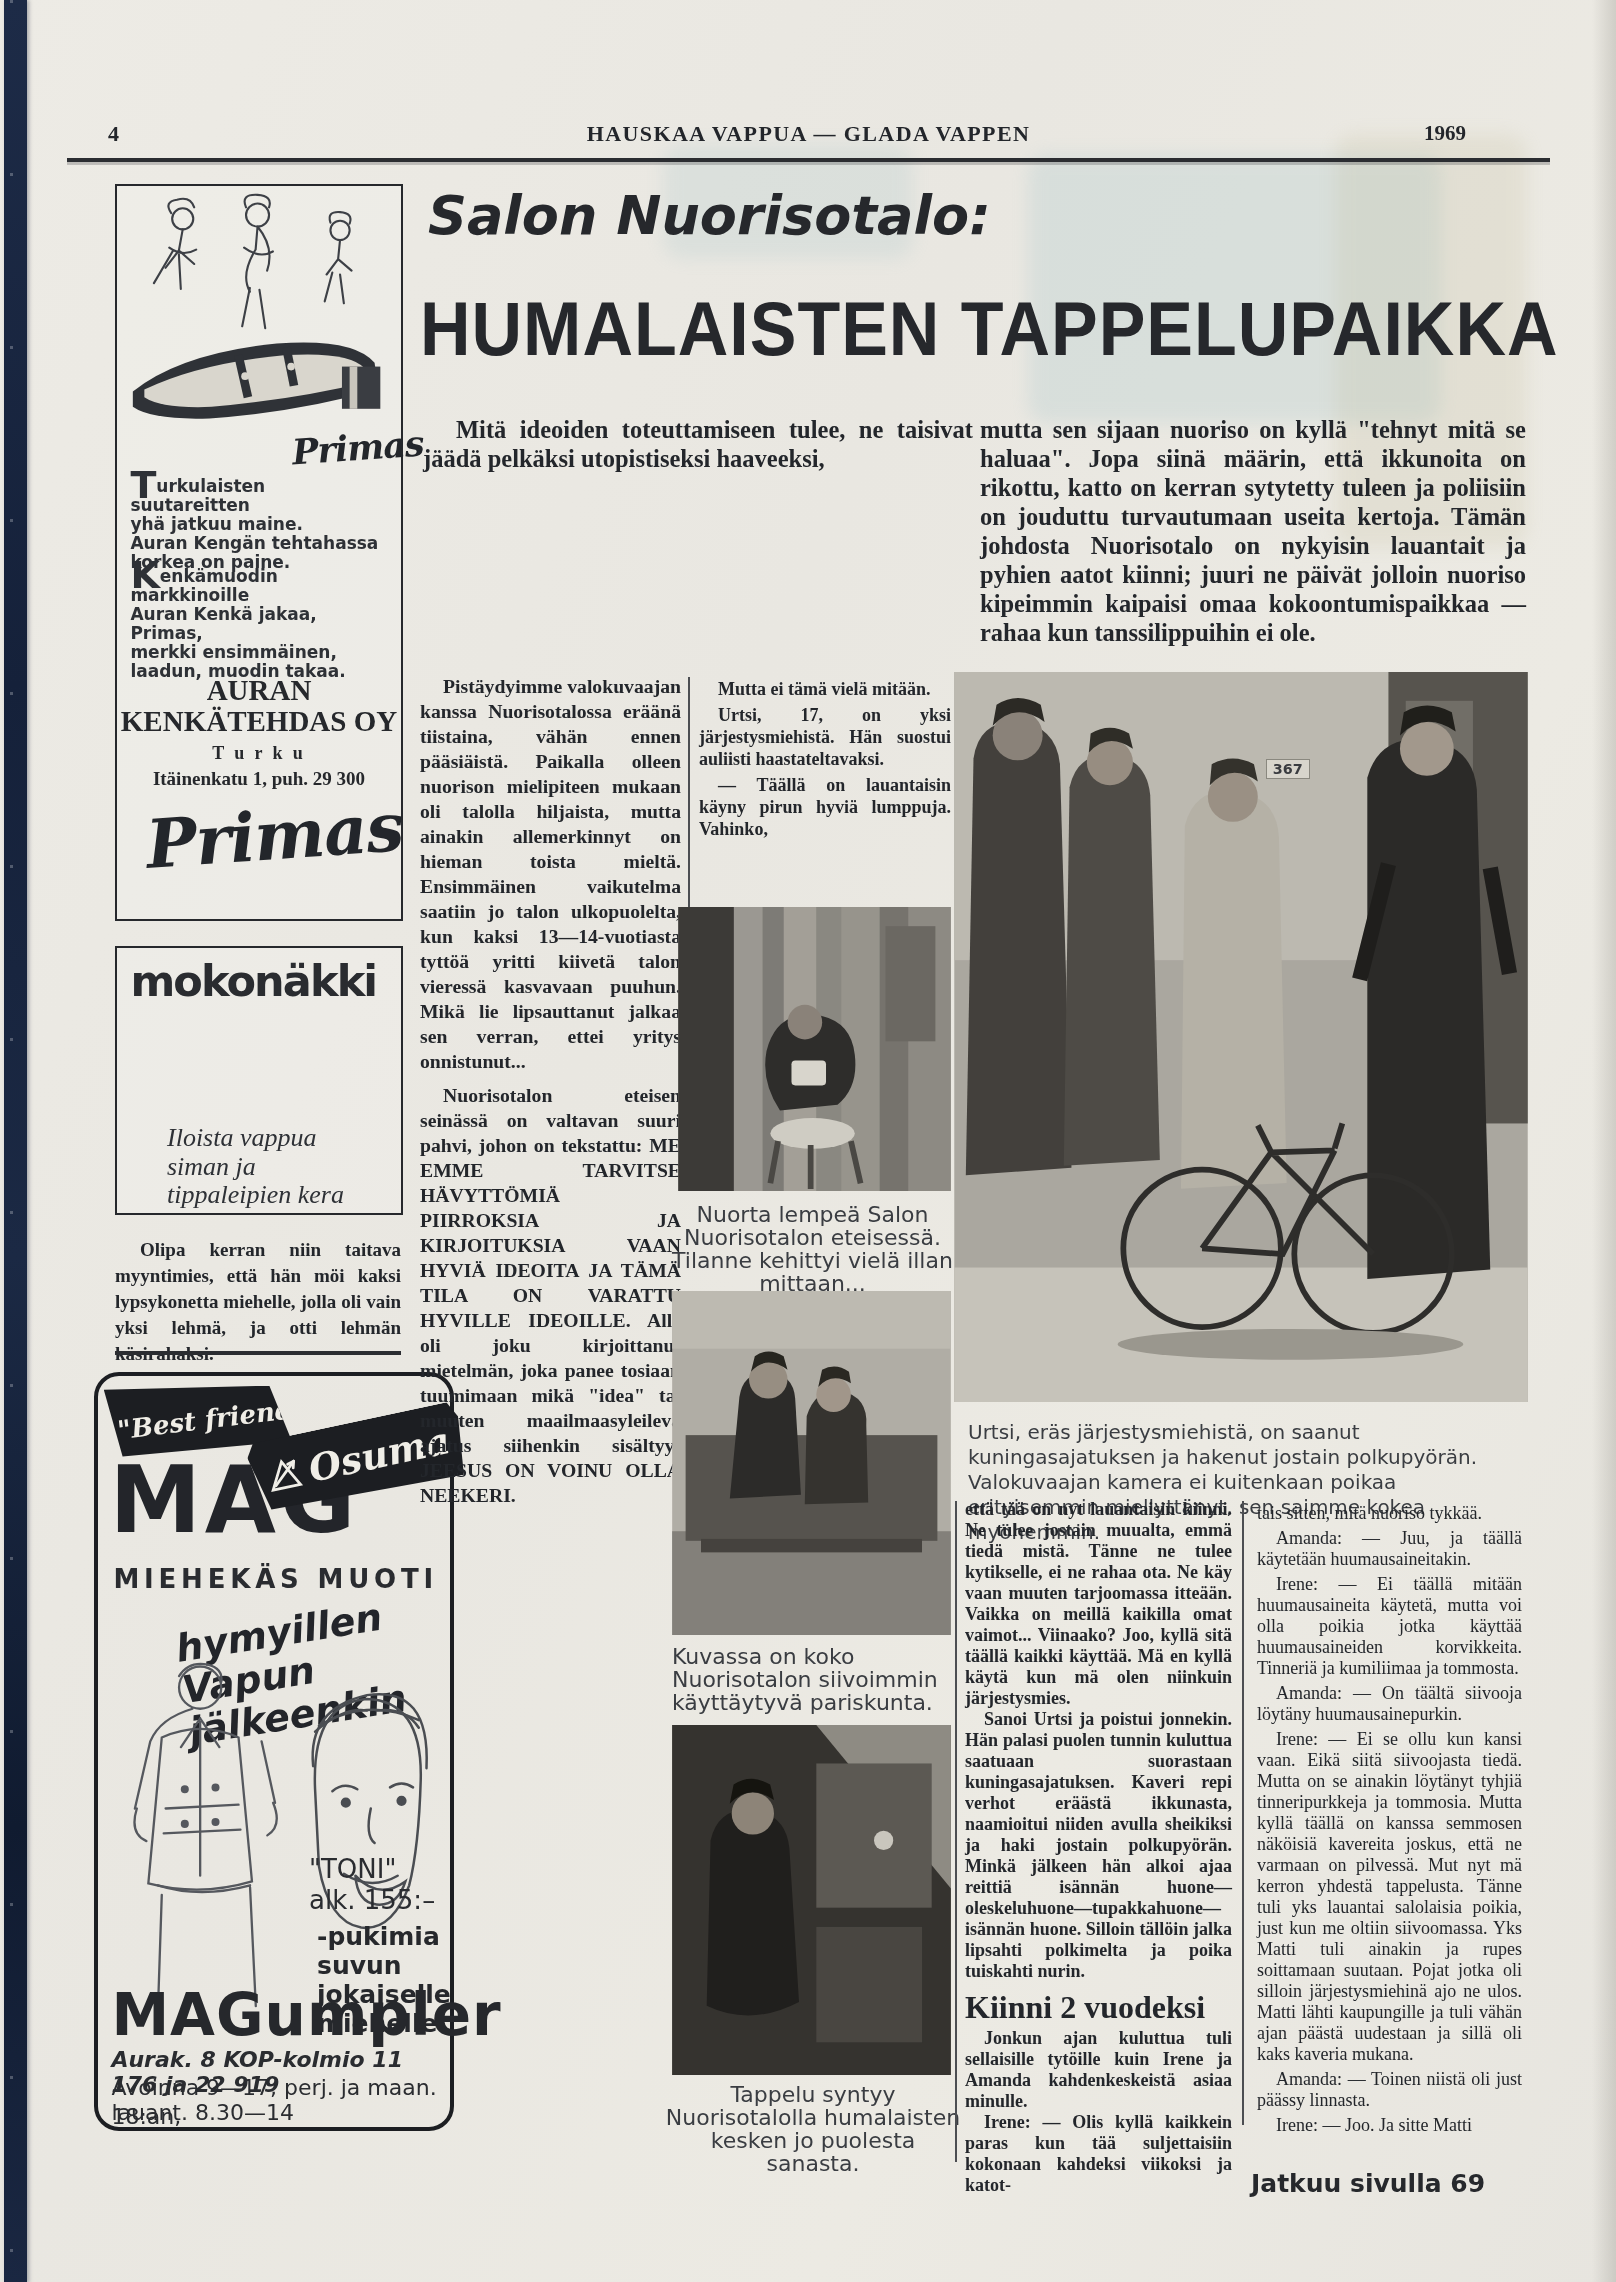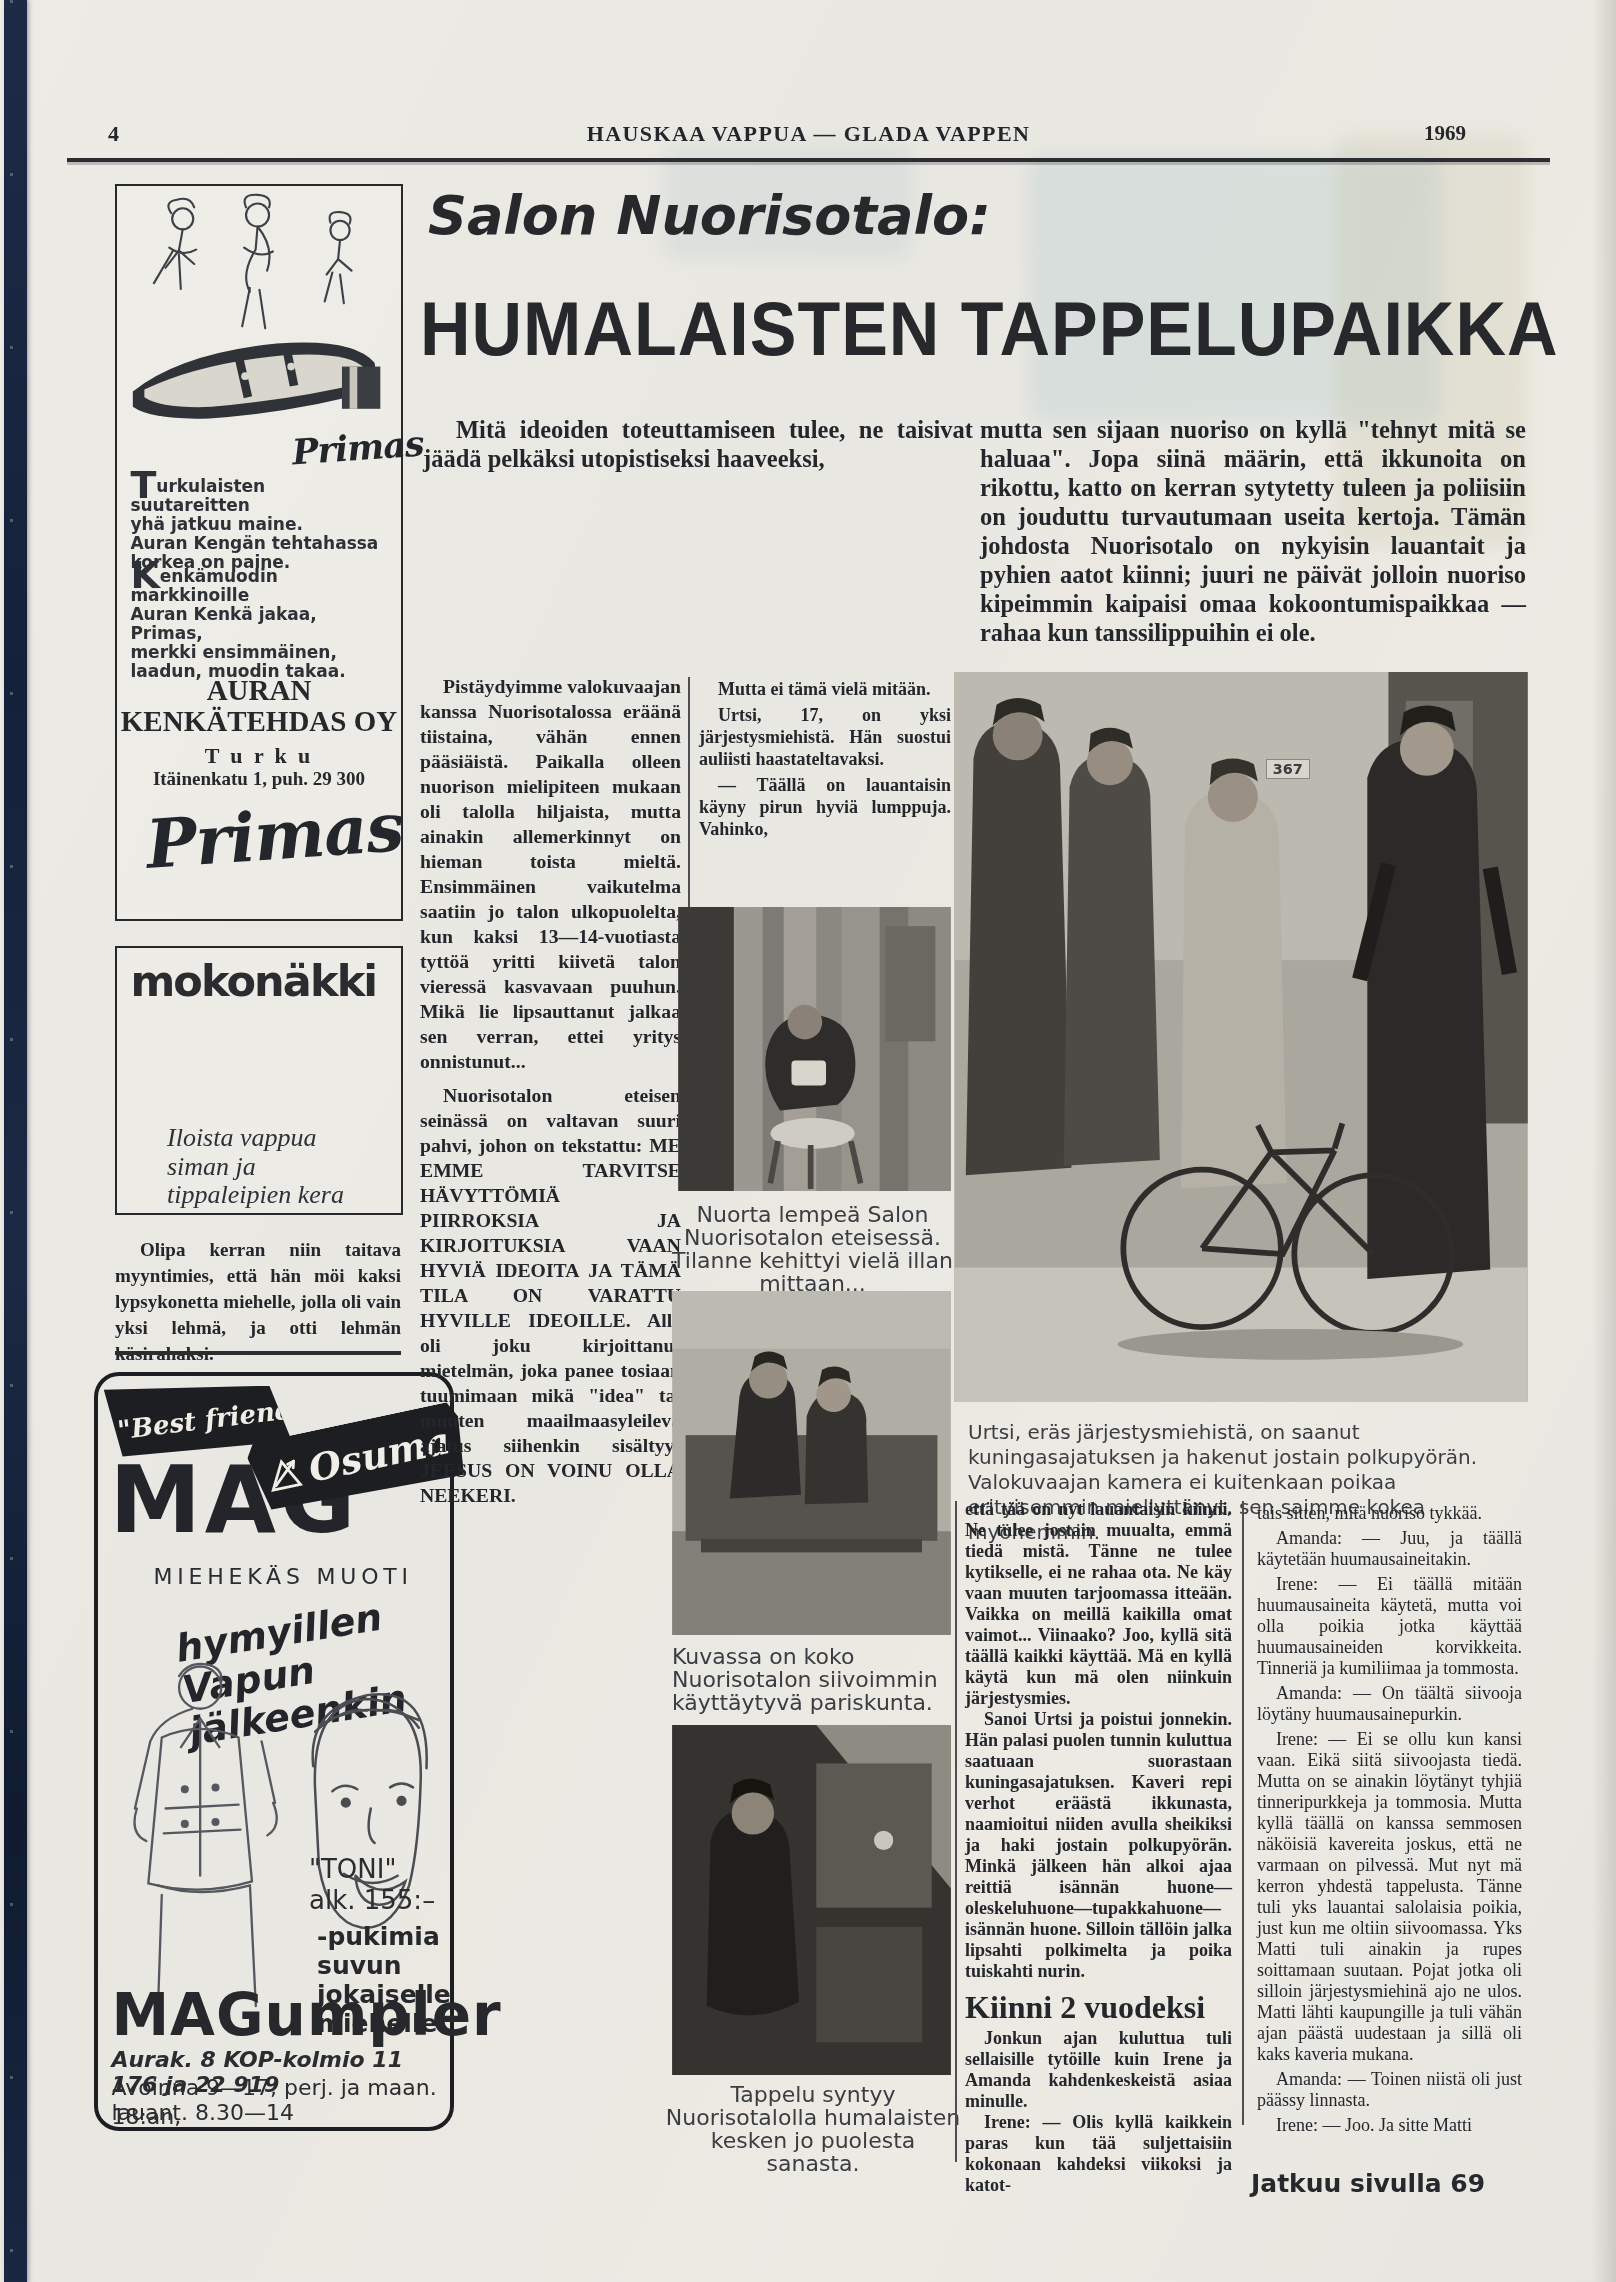--- a/index.html
+++ b/index.html
@@ -37,21 +37,21 @@
   
   .magbox{border:4.8px solid #1c1e22;border-radius:25px;}
   .bf-wedge{background:#1c1e22;clip-path:polygon(0 6%,88% 0,100% 78%,10% 100%);}
   .bf-text{color:#efede6;font-style:italic;font-weight:bold;font-size:26px;transform:rotate(-7deg);
     font-family:"DejaVu Serif",serif;white-space:nowrap;}
   .mag-big{font-family:"DejaVu Sans",sans-serif;font-weight:800;font-size:92px;letter-spacing:3.8px;color:#23252a;}
   .osuma-ribbon{background:#1c1e22;transform:rotate(-12deg);
     clip-path:polygon(0 18%,4% 0,96% 0,100% 22%,97% 100%,6% 92%);display:flex;align-items:center;gap:5.8px;
     padding:5.8px 13.4px;}
   .osuma-text{color:#f0eee7;font-style:italic;font-weight:bold;font-size:37px;font-family:"DejaVu Serif",serif;}
-  .miehekas{font-family:"DejaVu Sans",sans-serif;font-weight:normal;font-size:22px;letter-spacing:4.8px;color:#2a2c30;margin-left:40px;}
+  .miehekas{font-family:"DejaVu Sans",sans-serif;font-weight:bold;font-size:26px;letter-spacing:4.8px;color:#2a2c30;}
   .diag{font-family:"DejaVu Sans",sans-serif;font-weight:800;font-style:italic;font-size:38px;line-height:42px;
     transform:rotate(-9deg);color:#23252a;}
   .toni{font-family:"DejaVu Sans",sans-serif;font-size:26px;color:#2a2c30;}
   .items{font-family:"DejaVu Sans",sans-serif;font-weight:bold;font-size:25px;line-height:29px;color:#26282c;white-space:pre-line;margin-left:8px;}
   .magumpler{font-family:"DejaVu Sans",sans-serif;font-weight:bold;font-size:58px;letter-spacing:1px;color:#26282c;}
   .mag-addr{font-family:"DejaVu Sans",sans-serif;font-weight:bold;font-size:22px;color:#2a2c30;font-style:italic;}
   .mag-hours{font-family:"DejaVu Sans",sans-serif;font-size:22px;line-height:29px;color:#2a2c30;}
 
   
   .kicker{font-family:"DejaVu Sans",sans-serif;font-weight:800;font-style:italic;font-size:54px;color:#26282c;}
@@ -130,21 +130,21 @@
 yhä jatkuu maine.
 Auran Kengän tehtahassa
 korkea on paine.</span></div>
     <div class="abs ad-sans stanza" style="left:13.4px;top:380px;width:256px;"><span class="dropcap">K</span><span>enkämuodin markkinoille
 Auran Kenkä jakaa,
 Primas,
 merkki ensimmäinen,
 laadun, muodin takaa.</span></div>
     <div class="abs company" style="left:0;top:488px;width:100%;font-size:29px;">AURAN</div>
     <div class="abs company" style="left:0;top:519px;width:100%;font-size:29px;">KENKÄTEHDAS OY</div>
-    <div class="abs company" style="left:0;top:557px;width:100%;font-size:22px;letter-spacing:2.9px;">T u r k u</div>
+    <div class="abs company" style="left:0;top:557px;width:100%;font-size:18px;letter-spacing:2.9px;">T u r k u</div>
     <div class="abs company" style="left:0;top:582px;width:100%;font-size:19px;text-align:center;">Itäinenkatu 1, puh. 29 300</div>
     <div class="abs primas-script" style="left:29px;top:611px;width:231px;font-size:67px;text-align:center;">Primas</div>
   </div>
 
   <div class="abs adbox" style="left:115px;top:946px;width:284px;height:265px;">
     <div class="abs moko-logo" style="left:13.4px;top:7.7px;">mokonäkki</div>
     <div class="abs slogan" style="left:50px;top:175px;">Iloista vappua</div>
     <div class="abs slogan" style="left:50px;top:204px;">siman ja</div>
     <div class="abs slogan" style="left:50px;top:232px;">tippaleipien kera</div>
   </div>

